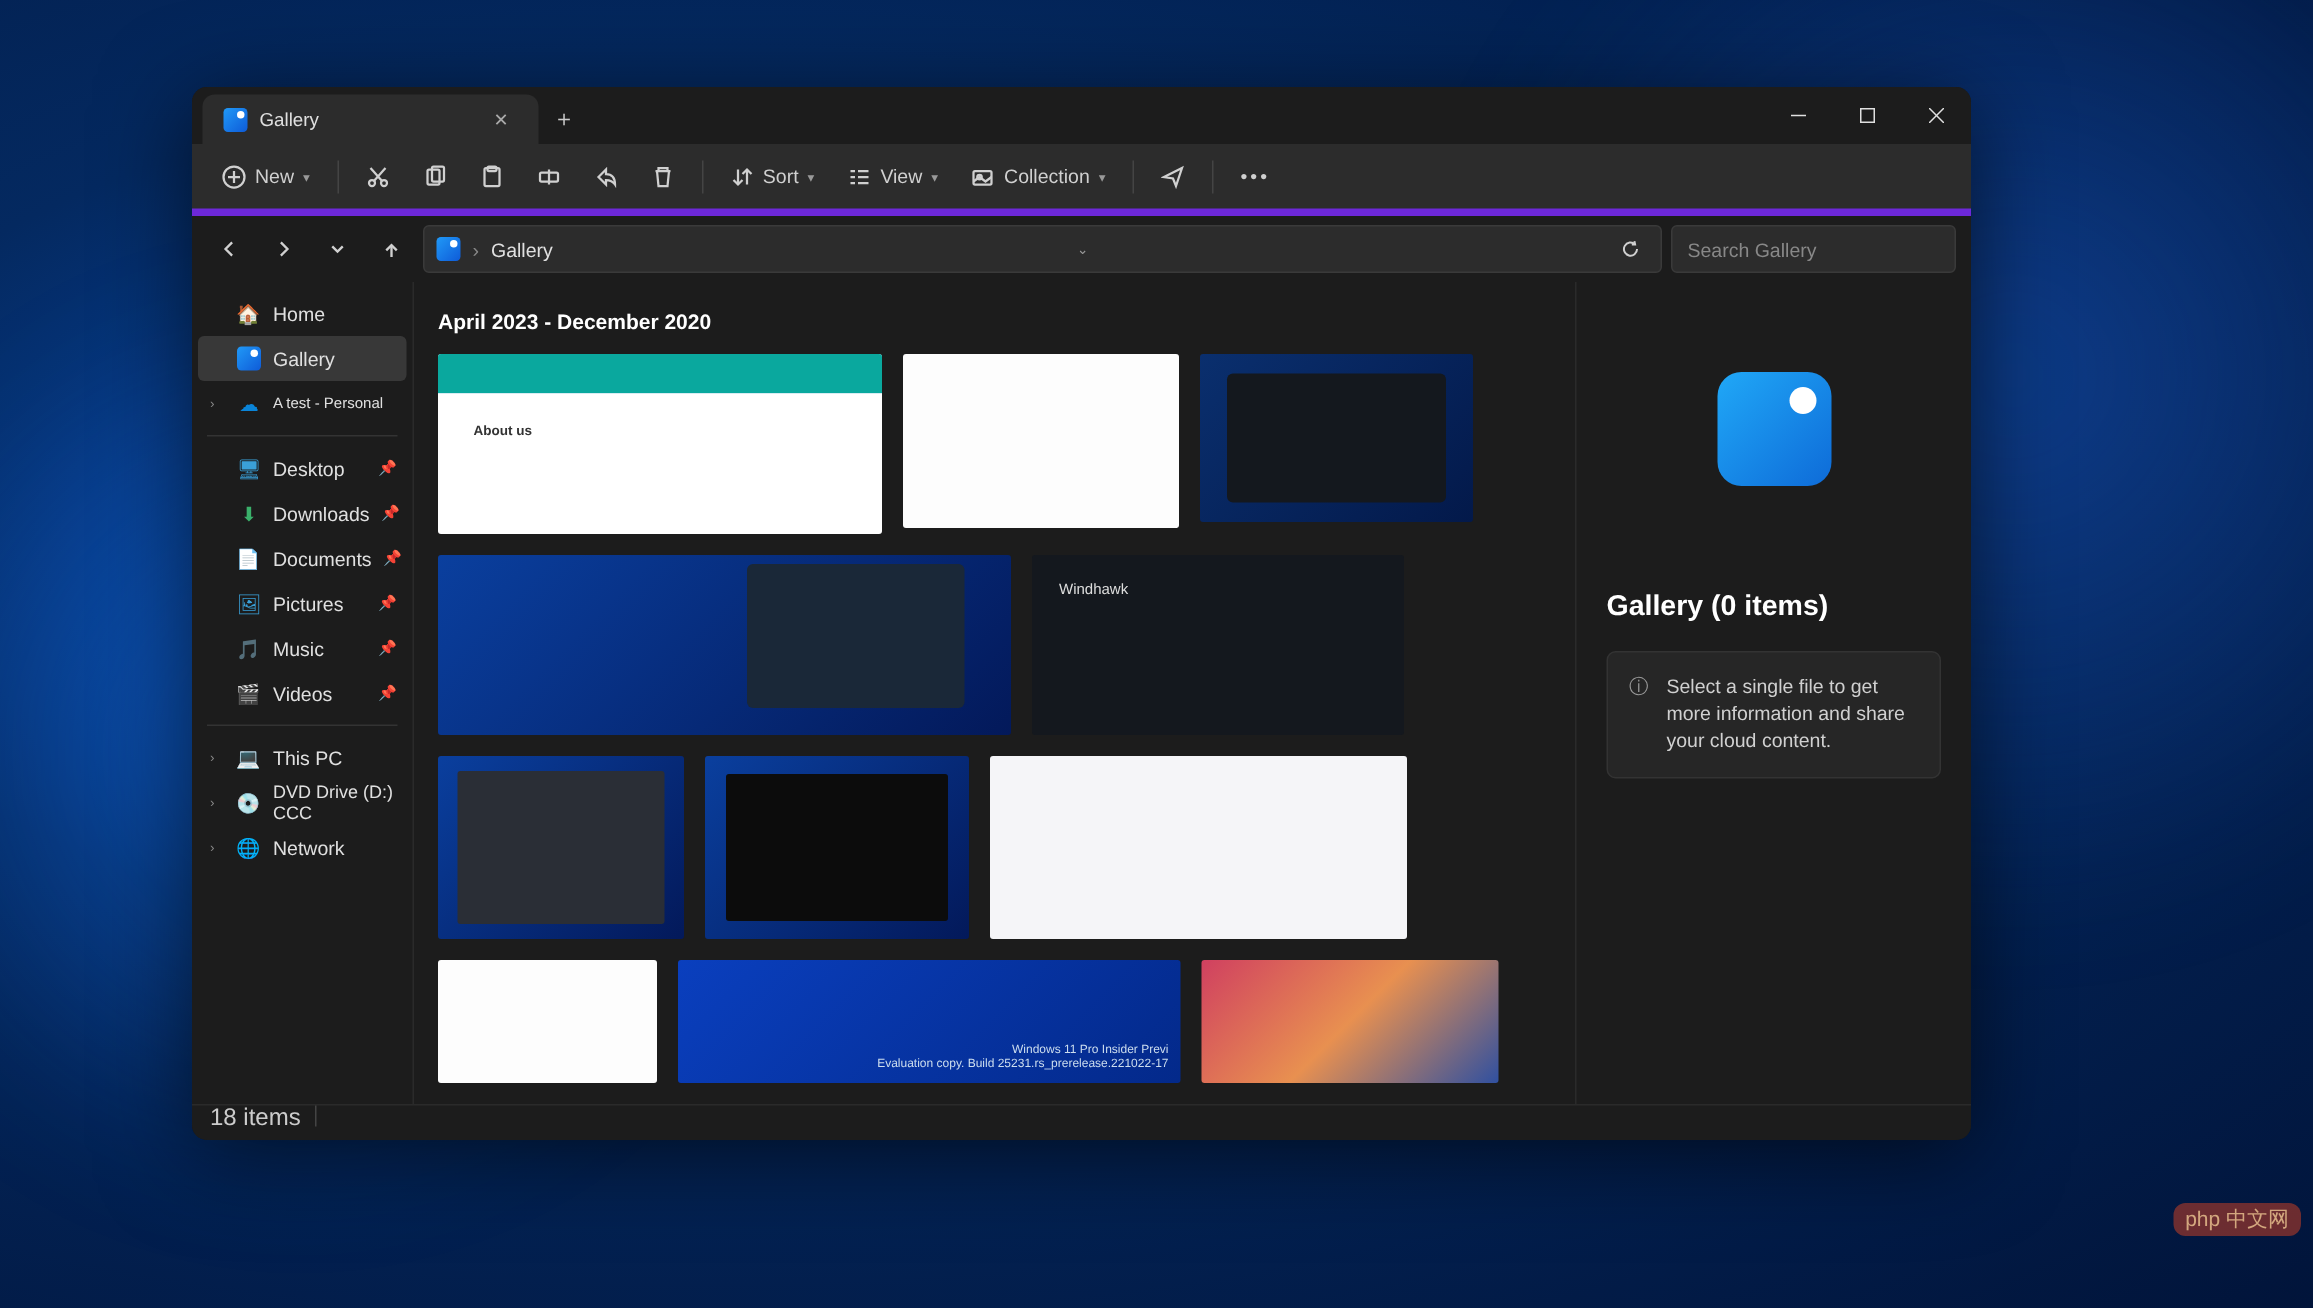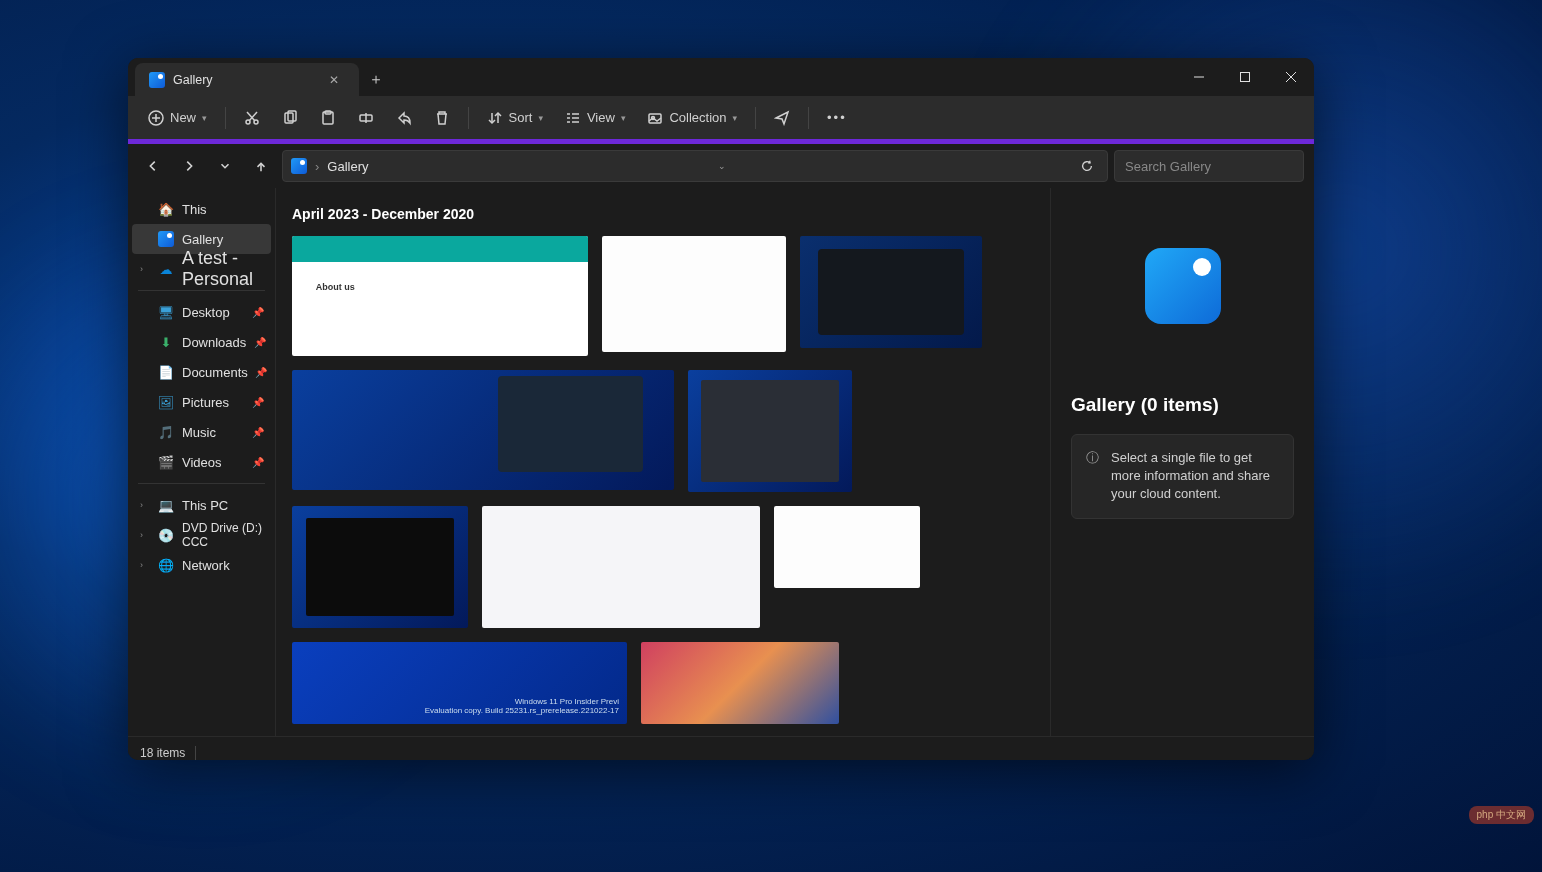--- a/index.html
+++ b/index.html
@@ -49,21 +49,21 @@
 .date-header { color:#fff; font-size:14px; font-weight:600; margin-bottom:14px; }
 .grid { display:flex; flex-wrap:wrap; gap:14px; align-content:flex-start; }
 .thumb { background:#333; border-radius:2px; cursor:pointer; overflow:hidden; position:relative; }
 
 .details { width:264px; background:#1c1c1c; border-left:1px solid #2a2a2a; padding:20px; display:flex; flex-direction:column; align-items:center; }
 .details-icon { width:76px; height:76px; background:linear-gradient(135deg,#20a8f7,#0e6bd8); border-radius:16px; position:relative; margin:40px 0 70px; }
 .details-icon:after { content:''; position:absolute; width:18px; height:18px; background:#fff; border-radius:50%; right:10px; top:10px; }
 .details-title { color:#fff; font-size:19px; font-weight:600; align-self:flex-start; margin-bottom:18px; }
 .info-box { background:#262626; border:1px solid #333; border-radius:6px; padding:14px; display:flex; gap:12px; font-size:13px; color:#d0d0d0; line-height:1.4; }
 
-.statusbar { height:24px; background:#1c1c1c; display:flex; align-items:flex-end; padding:0 12px; color:#ccc; font-size:12px; border-top:1px solid #2a2a2a; }
+.statusbar { height:24px; background:#1c1c1c; display:flex; align-items:flex-start; padding:0 12px; color:#ccc; font-size:16px; border-top:1px solid #2a2a2a; }
 .statusbar .sep { width:1px; height:14px; background:#444; margin:0 10px; }
 
 
 .th-web { background:linear-gradient(#d8ecf2 22%,#fff 22%); }
 .th-web:before { content:''; position:absolute; top:0; left:0; right:0; height:22%; background:linear-gradient(#0aa89e,#0aa89e); }
 .th-list { background:#fdfdfd; }
 .th-dark { background:linear-gradient(135deg,#0a2f6e,#03194a); }
 .th-dark:after { content:''; position:absolute; inset:12% 10%; background:#14181e; border-radius:4px; }
 .th-menu { background:linear-gradient(135deg,#0a3f9e,#03195a); }
 .th-menu:after { content:''; position:absolute; right:8%; top:5%; bottom:15%; width:38%; background:#1a2838; border-radius:4px; }
@@ -71,21 +71,21 @@
 .th-paint { background:linear-gradient(135deg,#0a3f9e,#03195a); }
 .th-paint:after { content:''; position:absolute; inset:8%; background:#2a2e36; border-radius:2px; }
 .th-term { background:linear-gradient(135deg,#0a3f9e,#03195a); }
 .th-term:after { content:''; position:absolute; inset:10% 8%; background:#0c0c0c; border-radius:2px; }
 .th-set { background:#f5f5f8; }
 .th-expl { background:#fdfdfd; }
 .th-eval { background:linear-gradient(135deg,#0a3fbe,#03298a); display:flex; align-items:flex-end; justify-content:flex-end; padding:8px; }
 .th-eval span { color:#cde; font-size:8px; text-align:right; line-height:1.2; white-space:pre-line; }
 .th-grad { background:linear-gradient(135deg,#d04060,#e89050 50%,#3050a0); }
 
-.watermark { position:absolute; right:8px; bottom:48px; color:rgba(255,220,160,0.7); font-size:10px; background:rgba(180,60,40,0.6); padding:2px 8px; border-radius:8px;text-align:right; }
+.watermark { position:absolute; right:8px; bottom:48px; color:rgba(255,220,160,0.7); font-size:14px; background:rgba(180,60,40,0.6); padding:2px 8px; border-radius:8px;text-align:right; }
 </style>
 </head>
 <body>
 
 <div class="bloom b1"></div>
 <div class="bloom b2"></div>
 
 <div class="window">
 
   <div class="titlebar">
@@ -246,30 +246,30 @@
           <circle cx="7" cy="7" r="5" fill="none" stroke="#999" stroke-width="1.5"></circle>
           <line x1="11" y1="11" x2="14" y2="14" stroke="#999" stroke-width="1.5"></line>
         </svg>
     </div>
   </div>
 
   <div class="body">
     <div class="sidebar">
       <div class="side-item">
           <span class="si-icon">🏠</span>
-          <span>This</span>
+          <span>Home</span>
         </div>
       <div class="side-item selected">
           <span class="si-icon tab-icon"></span>
           <span>Gallery</span>
         </div>
       <div class="side-item">
           <span class="exp">›</span>
           <span class="si-icon" style="color:#0a84d8;">☁</span>
-          <span style="font-size:18px;">A test - Personal</span>
+          <span style="font-size:10px;">A test - Personal</span>
         </div>
       <div class="side-sep"></div>
       <div class="side-item">
           <span class="si-icon" style="color:#3aa0d8;">🖥</span>
           <span>Desktop</span>
           <span class="pin">📌</span>
         </div>
       <div class="side-item">
           <span class="si-icon" style="color:#3ab06a;">⬇</span>
           <span>Downloads</span>
@@ -315,20 +315,23 @@
 
     <div class="content">
       <div class="date-header">April 2023 - December 2020</div>
       <div class="grid">
         <div class="thumb th-web" style="width:296px;height:120px;">
             <div style="position:absolute;top:38%;left:8%;color:#333;font-size:9px;font-weight:600;">About us</div>
           </div>
         <div class="thumb th-list" style="width:184px;height:116px;"></div>
         <div class="thumb th-dark" style="width:182px;height:112px;"></div>
         <div class="thumb th-menu" style="width:382px;height:120px;"></div>
+        <div class="thumb th-hawk" style="width:248px;height:120px;">
+            <div style="position:absolute;left:18px;top:18px;color:#ddd;font-size:10px;">Windhawk</div>
+          </div>
         <div class="thumb th-paint" style="width:164px;height:122px;">
             <div style="position:absolute;inset:30% 12% 12% 18%;background:#fff;border-radius:2px;"></div>
           </div>
         <div class="thumb th-term" style="width:176px;height:122px;"></div>
         <div class="thumb th-set" style="width:278px;height:122px;"></div>
         <div class="thumb th-expl" style="width:146px;height:82px;"></div>
         <div class="thumb th-eval" style="width:335px;height:82px;">
             <span>Windows 11 Pro Insider Previ
 Evaluation copy. Build 25231.rs_prerelease.221022-17</span>
           </div>

